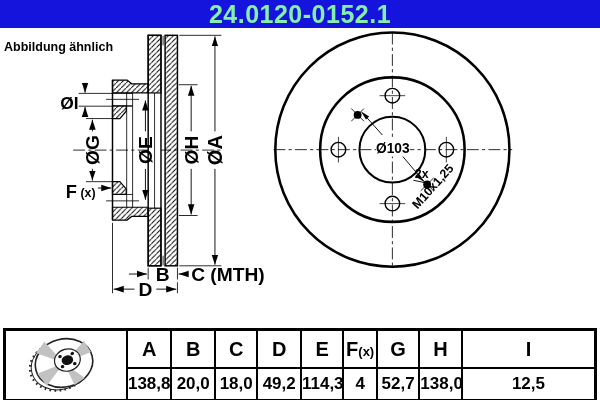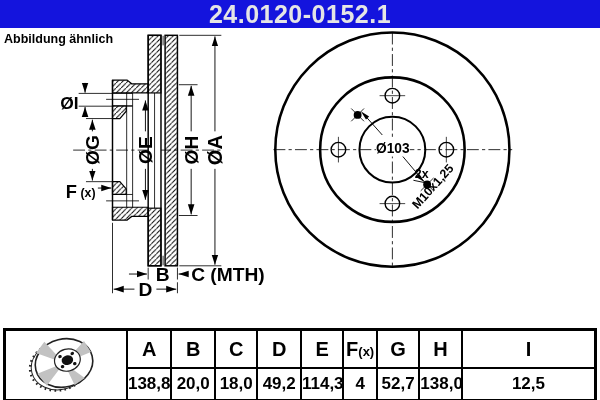--- a/index.html
+++ b/index.html
@@ -1,21 +1,21 @@
 <!DOCTYPE html>
 <html><head>
 <meta charset="utf-8">
 <style>
   html,body{margin:0;padding:0;width:600px;height:400px;background:#fff;overflow:hidden;
     font-family:"Liberation Sans",sans-serif;}
   #stage{position:relative;width:600px;height:400px;background:#fff;}
   #titlebar{position:absolute;left:0;top:0;width:600px;height:28px;background:#1414dd;
-    display:flex;align-items:center;justify-content:center;gap:38px;color:#e5e5e5;
+    display:flex;align-items:center;justify-content:center;gap:38px;color:#86efac;
     font-weight:bold;font-size:25px;letter-spacing:.5px;text-align:center;}
-  #note{position:absolute;left:4px;top:32px;font-weight:bold;font-size:12.5px;line-height:14px;color:#000;text-align:right;}
+  #note{position:absolute;left:4px;top:40px;font-weight:bold;font-size:12.5px;line-height:14px;color:#000;text-align:right;}
   #drawing{position:absolute;left:0;top:28px;width:600px;height:300px;}
   .lbl{font-family:"Liberation Sans",sans-serif;font-weight:bold;fill:#000;}
   .thin{stroke:#000;stroke-width:0.9;fill:none;}
   .dim{stroke:#000;stroke-width:1;fill:none;}
   .cl{stroke:#000;stroke-width:0.9;fill:none;stroke-dasharray:13 3.5 3.5 3.5;}
   .s-outline{fill:#fff;stroke:#000;stroke-width:1.6;}
   .s-hatch{fill:url(#hatch);stroke:#000;stroke-width:1.3;}
   #spec{position:absolute;left:3px;top:328px;width:594px;height:69px;border-collapse:collapse;
     table-layout:fixed;background:#fff;border:3px solid #000;}
   #spec td, #spec th{border:2px solid #000;text-align:center;vertical-align:middle;

